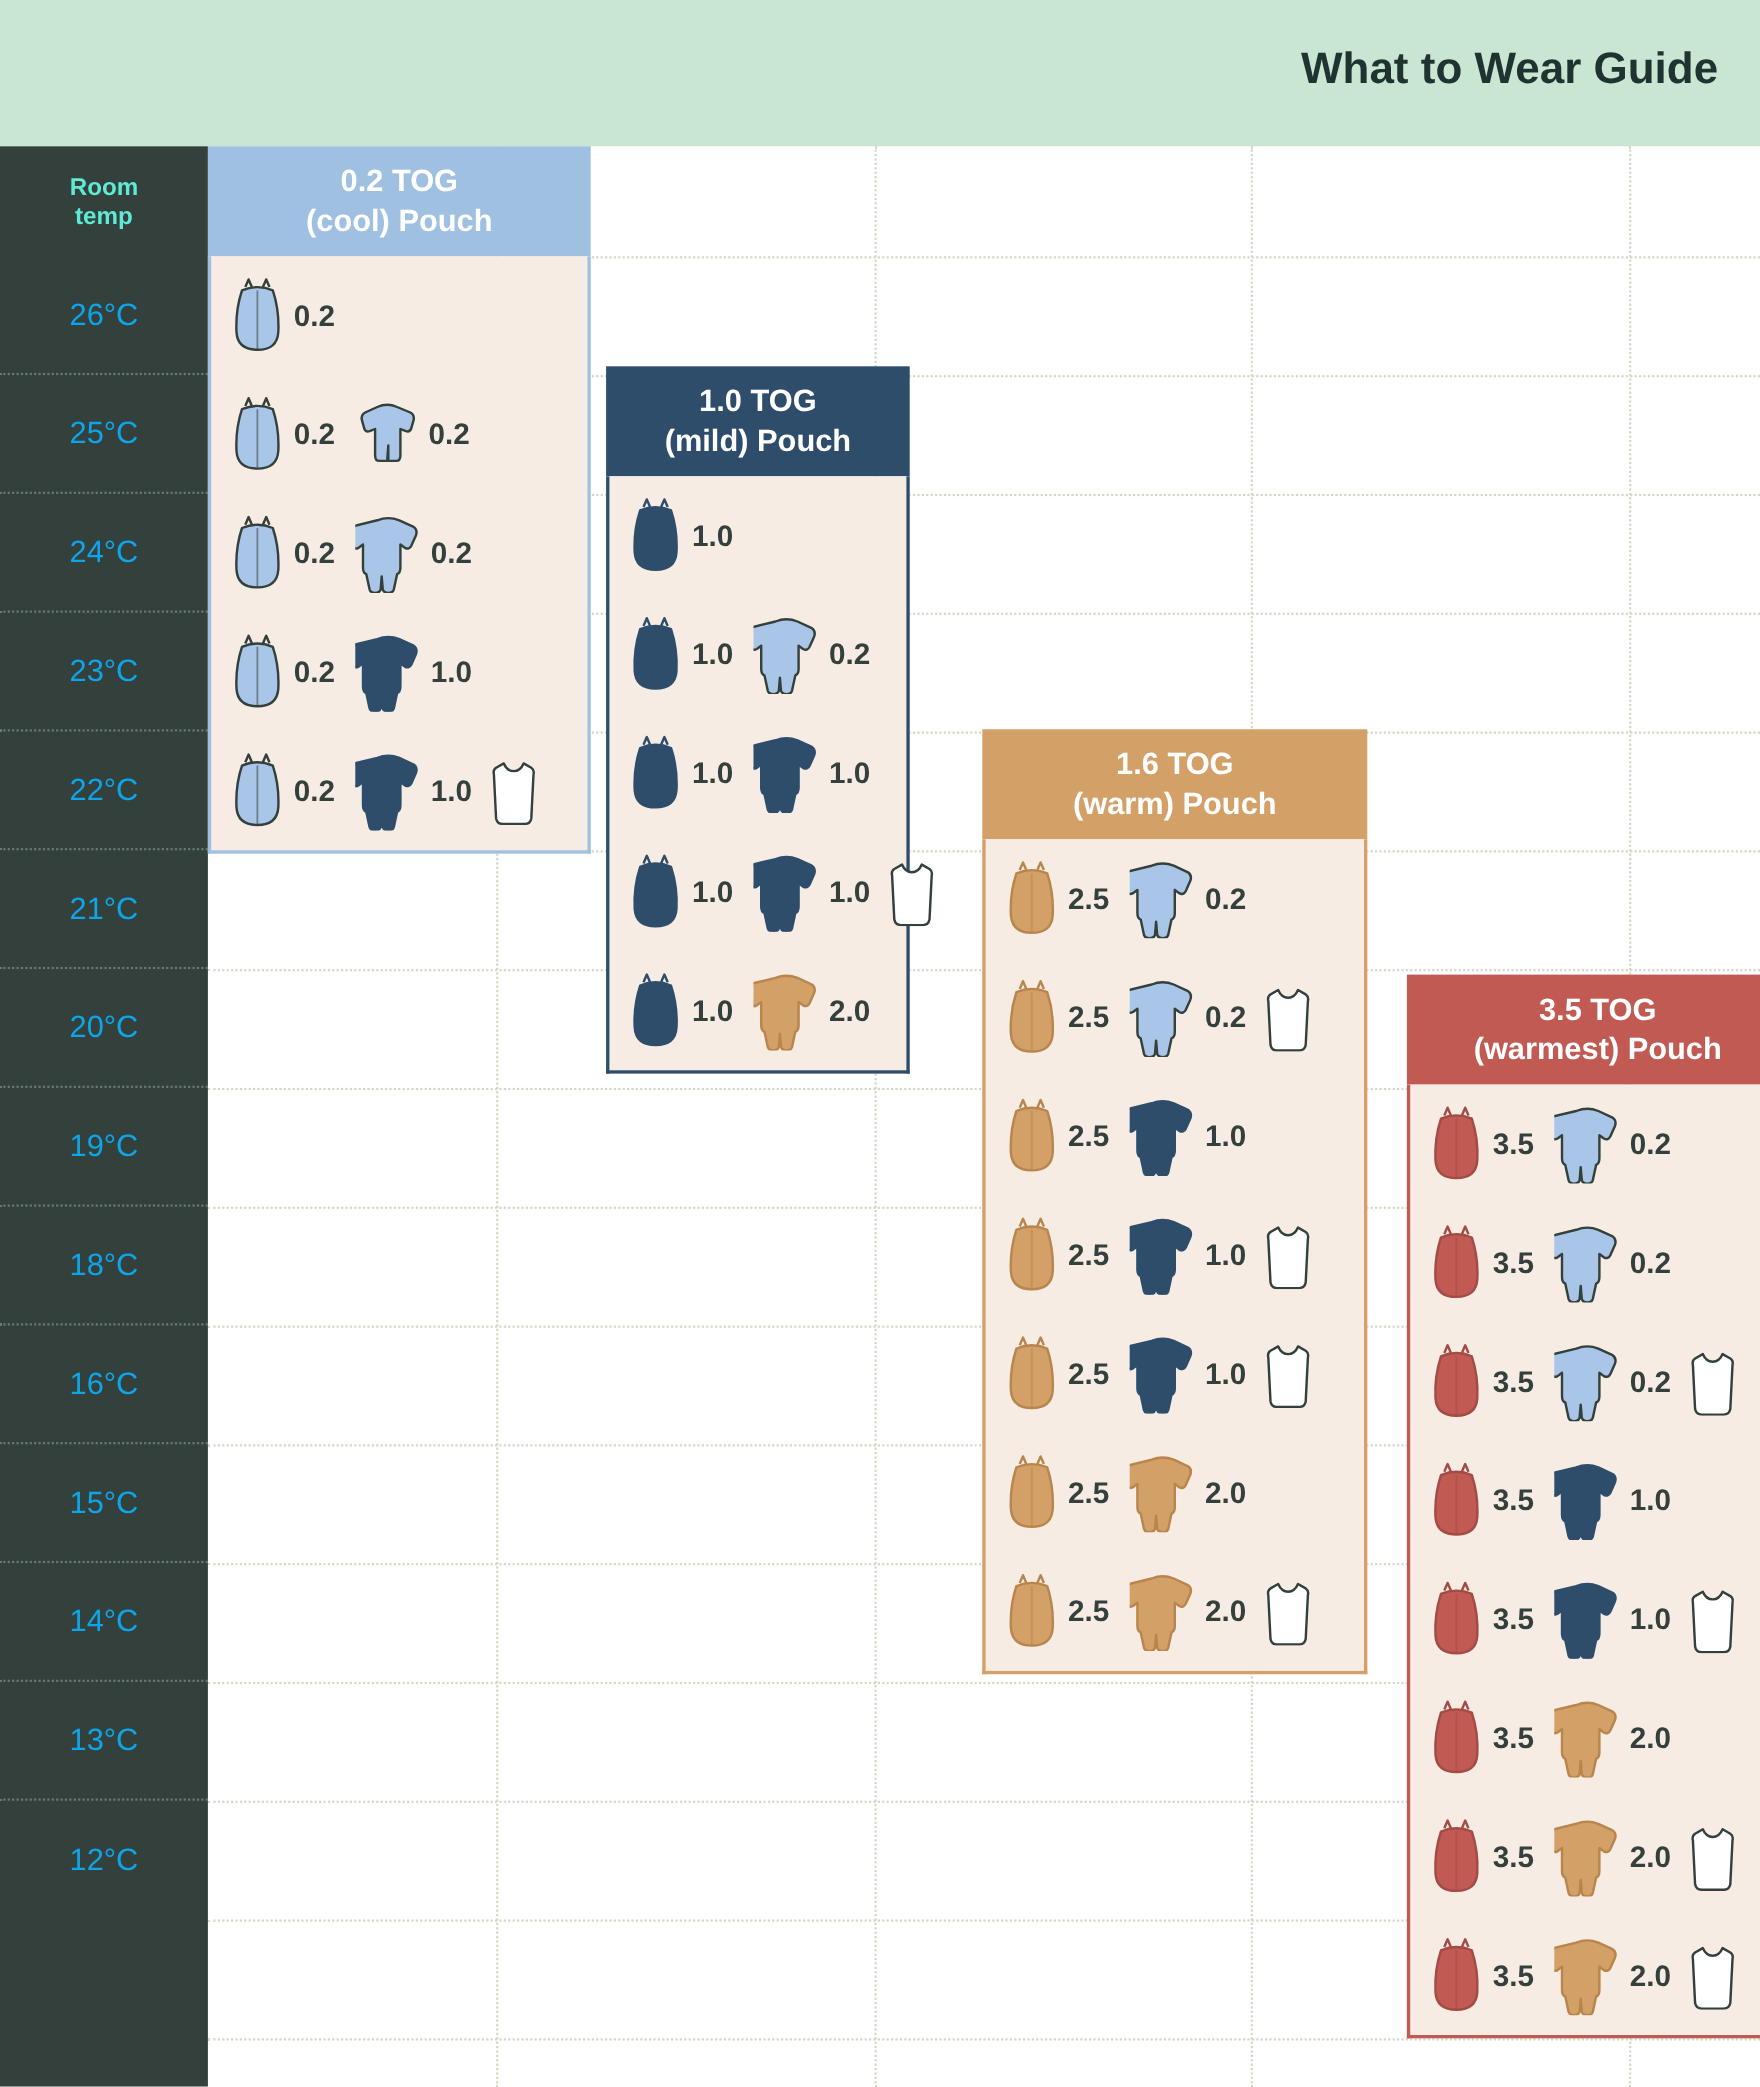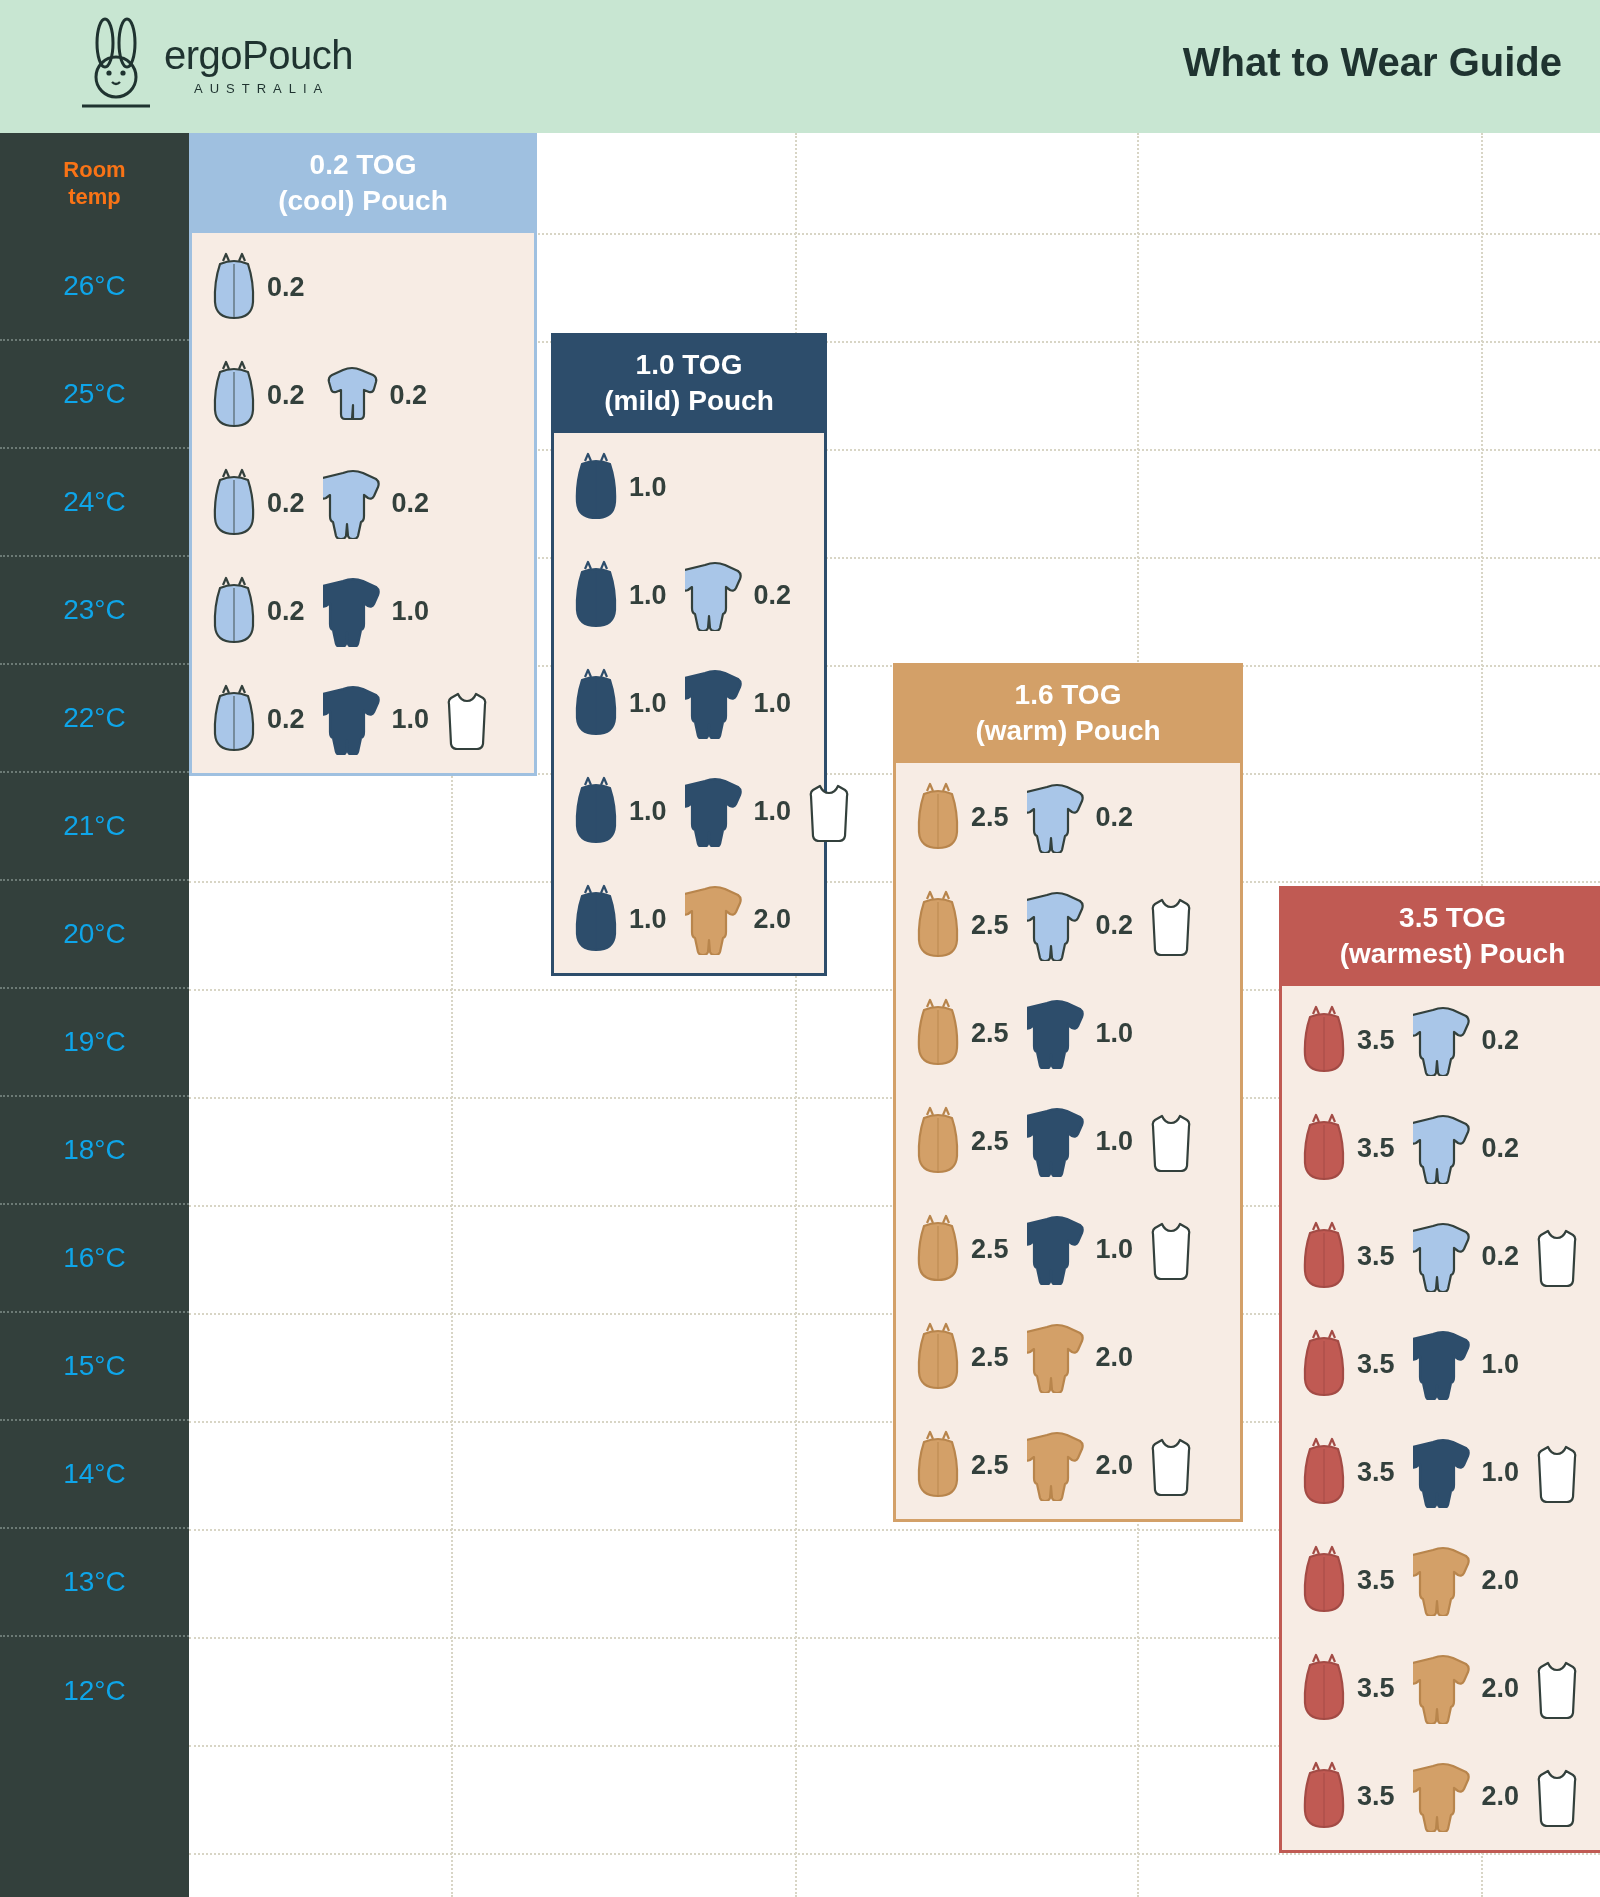--- a/index.html
+++ b/index.html
@@ -33,21 +33,21 @@
   }
 
   
   .grid-area { position: absolute; left: 0; top: 133px; width: 1600px; height: 1764px; }
 
   .temp-col {
     position: absolute; left: 0; top: 0; width: 189px; height: 1764px;
     background: #33403c;
   }
   .temp-head {
-    height: 100px; color: #f97316; font-size: 22px; font-weight: bold;
+    height: 100px; color: #5eead4; font-size: 22px; font-weight: bold;
     display: flex; flex-direction: column; align-items: center; justify-content: center;
     line-height: 1.25;
   }
   .temp-cell {
     height: 108px; color: #0ea5e9; font-size: 28px;
     display: flex; align-items: center; justify-content: center;
     border-bottom: 2px dotted #6c7a75;
   }
   .temp-cell:last-child { border-bottom: none; }
 
@@ -87,35 +87,20 @@
   #col-25 .tog-body { border: 3px solid #d3a068; border-top: none; }
 
   #col-35 { left: 1253px; top: 753px; width: 347px; }
   #col-35 .tog-head { background: #c05a53; }
   #col-35 .tog-body { border: 3px solid #c05a53; border-top: none; }
 </style>
 </head>
 <body>
 
 <div class="header">
-  <div class="logo-wrap">
-    <svg class="bunny" viewBox="0 0 76 98">
-      <ellipse cx="27" cy="27" rx="8" ry="24" fill="none" stroke="#1f3330" stroke-width="3"></ellipse>
-      <ellipse cx="49" cy="27" rx="8" ry="24" fill="none" stroke="#1f3330" stroke-width="3"></ellipse>
-      <circle cx="38" cy="61" r="20" fill="none" stroke="#1f3330" stroke-width="3"></circle>
-      <circle cx="31" cy="57" r="2.6" fill="#1f3330"></circle>
-      <circle cx="45" cy="57" r="2.6" fill="#1f3330"></circle>
-      <path d="M34 66 q4 4 8 0" fill="none" stroke="#1f3330" stroke-width="2.4"></path>
-      <line x1="4" y1="90" x2="72" y2="90" stroke="#1f3330" stroke-width="3"></line>
-    </svg>
-    <div class="logo-text">
-      <div class="logo-name">ergoPouch</div>
-      <div class="logo-sub">AUSTRALIA</div>
-    </div>
-  </div>
   <div class="guide-title">What to Wear Guide</div>
 </div>
 
 <div class="grid-area">
 
   <div class="bg-grid" id="bg-grid">
       <div class="hline" style="top: 100px;"></div>
       <div class="hline" style="top: 208px;"></div>
       <div class="hline" style="top: 316px;"></div>
       <div class="hline" style="top: 424px;"></div>

